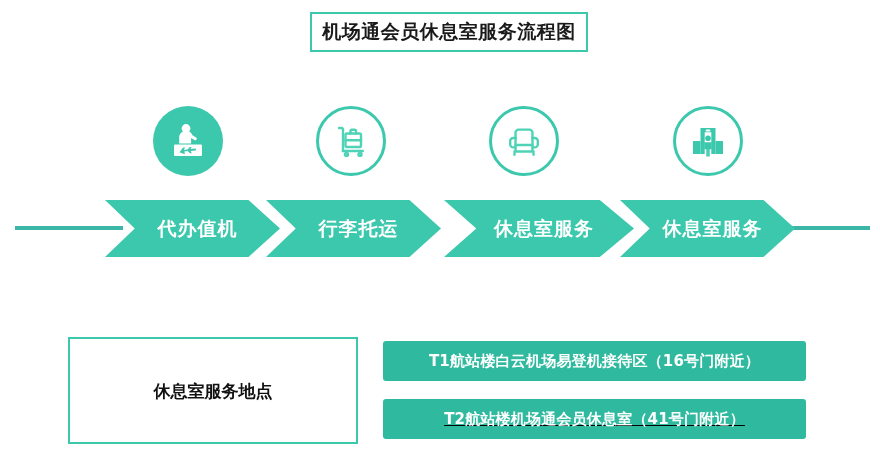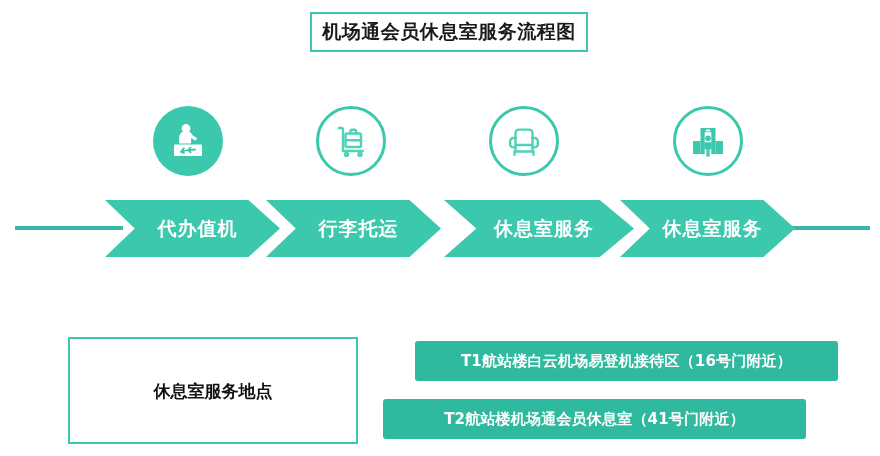--- a/index.html
+++ b/index.html
@@ -122,22 +122,22 @@
     position: absolute;
     left: 383px;
     width: 423px;
     height: 40px;
     background: #2fb99e;
     border-radius: 3px;
     display: flex;
     align-items: center;
     justify-content: center;
   }
-  .terminal-box.t1 { top: 341px; margin-left: 32px; }
-  .terminal-box.t2 { top: 399px; }
+  .terminal-box.t1 { top: 341px; }
+  .terminal-box.t2 { top: 399px; text-decoration: underline; }
   .terminal-text {
     font-size: 15px;
     font-weight: bold;
     color: #ffffff;
     white-space: nowrap;
     letter-spacing: 0.2px;
   }
 </style>
 </head>
 <body>

